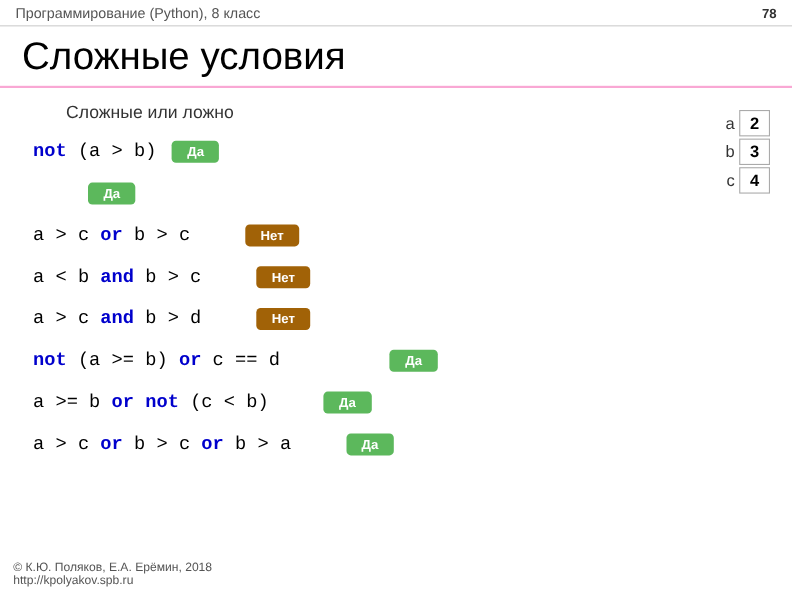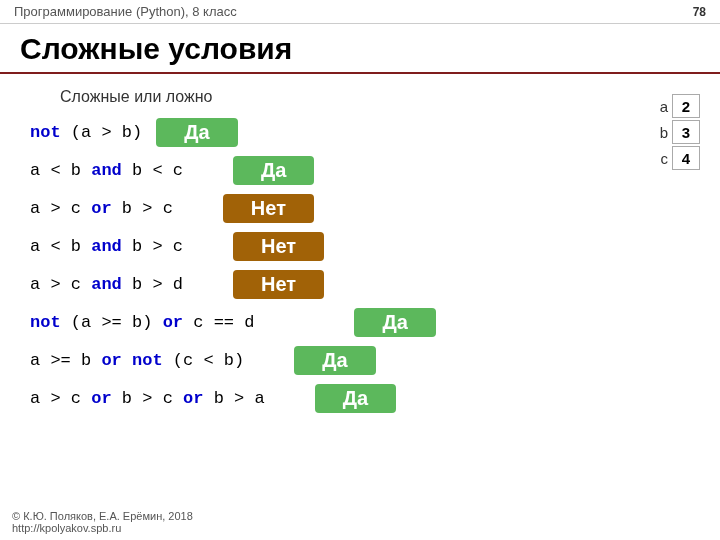--- a/index.html
+++ b/index.html
@@ -19,24 +19,24 @@
       font-size: 13px;
       color: #555;
       border-bottom: 1px solid #ccc;
     }
     .page-num {
       font-size: 12px;
       color: #333;
       font-weight: bold;
     }
     .main-title {
-      font-size: 30px;
-      font-weight: bold;
+      font-size: 35px;
+      font-weight: normal;
       padding: 8px 20px 6px 20px;
-      border-bottom: 2px solid #7f1d1d;
+      border-bottom: 2px solid #f9a8d4;
       margin-bottom: 6px;
     }
     .subtitle {
       font-size: 16px;
       padding: 4px 30px;
       color: #333;
     }
     .content-area {
       display: flex;
       padding: 4px 20px;
@@ -58,23 +58,23 @@
     }
     .expr-text {
       color: #000;
     }
     .kw {
       color: #0000cc;
       font-weight: bold;
     }
     .badge {
       display: inline-block;
-      padding: 3px 28px;
+      padding: 3px 14px;
       border-radius: 4px;
-      font-size: 20px;
+      font-size: 12px;
       font-weight: bold;
       font-family: Arial, sans-serif;
       margin-left: 14px;
       color: #fff;
       white-space: nowrap;
     }
     .badge-green {
       background: #5cb85c;
     }
     .badge-red {
@@ -138,23 +138,20 @@
     <div class="subtitle">Сложные или ложно</div>
 
     <div class="expr-row">
       <span class="expr-text">
         <span class="kw">not</span> (a &gt; b)
       </span>
       <span class="badge badge-green">Да</span>
     </div>
 
     <div class="expr-row">
-      <span class="expr-text">
-        a &lt; b <span class="kw">and</span> b &lt; c
-      </span>
       <span class="badge badge-green" style="margin-left:50px;">Да</span>
     </div>
 
     <div class="expr-row">
       <span class="expr-text">
         a &gt; c <span class="kw">or</span> b &gt; c
       </span>
       <span class="badge badge-red" style="margin-left:50px;">Нет</span>
     </div>
 

